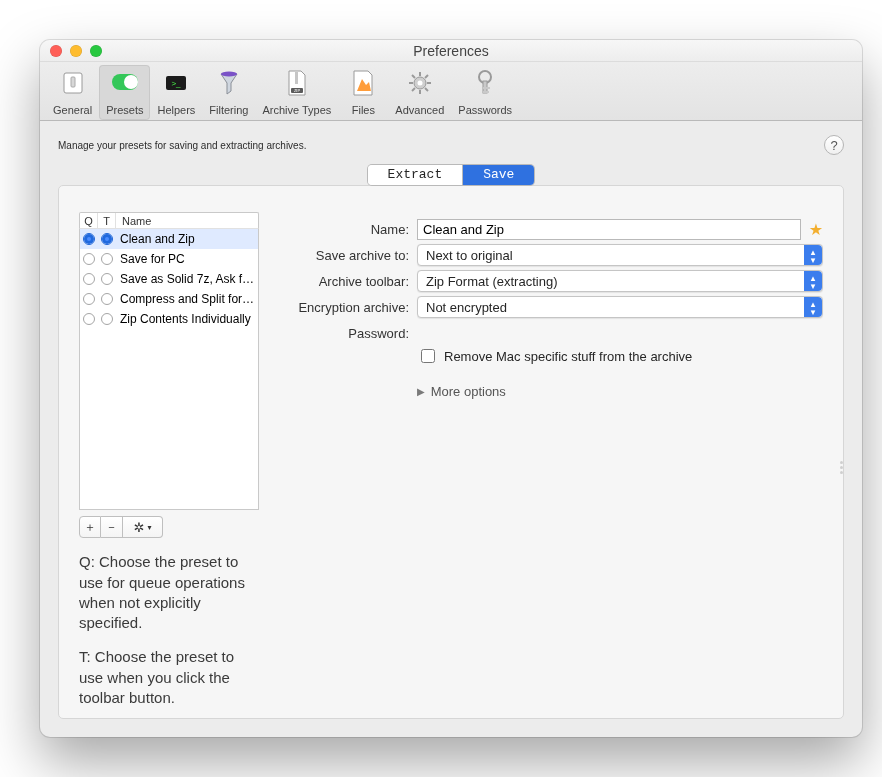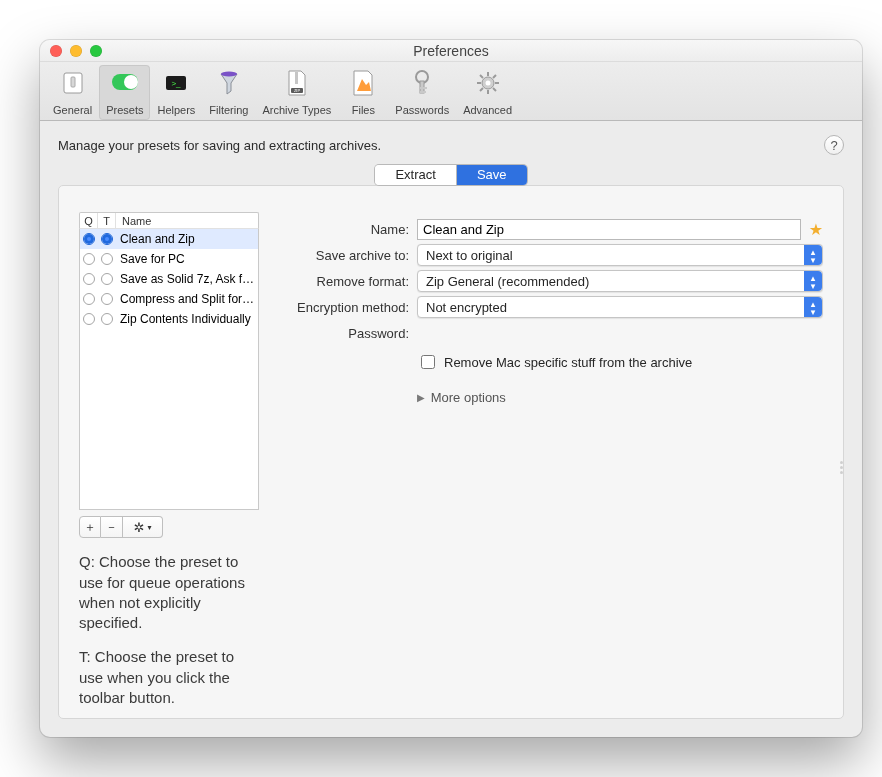--- a/index.html
+++ b/index.html
@@ -40,30 +40,30 @@
   .toolbar { display:flex; padding:3px 6px 0 6px;
     background: linear-gradient(#ededed, #e3e3e3); border-bottom:1px solid #b9b9b9;}
   .tb-item { display:flex; flex-direction:column; align-items:center;
     padding:3px 7px 4px 7px; border-radius:4px; min-width:50px; cursor:default;}
   .tb-item.selected { background: var(--toolbar-sel); box-shadow: inset 0 0 0 1px rgba(0,0,0,0.07);}
   .tb-icon { width:30px; height:30px; display:flex; align-items:center; justify-content:center;}
   .tb-label { font-size:11px; color:#444; margin-top:6px;}
 
   
   .desc-row { display:flex; align-items:center; padding:14px 18px 10px 18px;}
-  .desc-text { font-size:13px; color:#2c2c2c;}
+  .desc-text { font-size:10px; color:#2c2c2c;}
   .spacer { flex:1;}
   .help-btn { width:20px;height:20px;border-radius:50%;border:1px solid #b5b5b5;
     background:linear-gradient(#fff,#f0f0f0); display:flex;align-items:center;
     justify-content:center; font-size:13px; color:#555; cursor:default;}
 
   
   .seg-row { display:flex; justify-content:center; padding-bottom:10px; position:relative; z-index:2;}
   .segmented { display:inline-flex; border-radius:4px; overflow:hidden;
-    box-shadow: 0 0 0 1px #b9b9b9;}
+    box-shadow: 0 0 0 1px #b9b9b9; font-family: Liberation Mono, monospace;}
   .seg-btn { height:20px; padding:0 20px; font-size:13px; line-height:20px;
     background:#fff; cursor:default;}
   .seg-btn.active { background: var(--sel-blue); color:#fff;}
   .seg-btn:first-child { border-right:1px solid #b9b9b9;}
 
   
   .panel { margin:-10px 18px 18px 18px; flex:1; background: var(--panel);
     border:1px solid #d6d6d6; border-radius:5px; padding:26px 20px 10px 20px;
     display:flex; gap:28px; position:relative; overflow:hidden;}
   .left { width:180px; display:flex; flex-direction:column;}
@@ -110,21 +110,21 @@
     display:flex;align-items:center; box-shadow:0 0.5px 1px rgba(0,0,0,0.08);}
   .select::after{
     content:""; position:absolute; right:0; top:0; bottom:0; width:18px;
     background:#3b7ded; border-top-right-radius:4px;border-bottom-right-radius:4px;}
   .select .caret{position:absolute;right:4px;top:3px;color:#fff;z-index:1;font-size:9px;line-height:8px;text-align:center;width:10px;}
   .star{color:#f3af2f;font-size:16px;}
   .pw-input{width:200px;height:21px;border:1px solid #c4c4c4;border-radius:4px;padding:0 6px;font-size:13px;color:#aaa;}
   .set-btn{width:62px;height:21px;border:1px solid #d0d0d0;border-radius:4px;
     background:linear-gradient(#fdfdfd,#f4f4f4);font-size:12px;color:#bbb;display:flex;
     align-items:center;justify-content:center;}
-  .checkbox-row{display:flex;align-items:center;gap:6px;margin-top:6px;margin-left:130px;}
+  .checkbox-row{display:flex;align-items:center;gap:6px;margin-top:0;margin-left:130px;}
   .checkbox-row input{width:14px;height:14px;}
   .disclosure{display:flex;align-items:center;gap:6px;margin-top:18px;margin-left:130px;
     font-size:13px;color:#555;cursor:default;}
   .disclosure .tri{font-size:10px;color:#7a7a7a;}
 
   .drag-handle{position:absolute;right:-1px;top:50%;width:4px;height:30px;
     display:flex;flex-direction:column;justify-content:center;gap:2px;}
   .drag-handle span{width:3px;height:3px;border-radius:50%;background:#cfcfcf;}
 </style>
 </head>
@@ -190,51 +190,51 @@
       <div class="tb-label">Archive Types</div>
     </div>
     <div class="tb-item">
       <div class="tb-icon">
         <svg width="24" height="28">
             <path d="M3 2 h14 l4 4 v20 h-18 z" fill="#fff" stroke="#9a9a9a"></path>
             <path d="M6 22 l5 -12 l4 6 l3 -3 l2 9 z" fill="#ff9d3b"></path>
           </svg>
       </div>
       <div class="tb-label">Files</div>
-    </div>
-    <div class="tb-item">
-      <div class="tb-icon">
-        <svg width="20" height="28">
-            <circle cx="10" cy="8" r="6" fill="none" stroke="#9a9a9a" stroke-width="2"></circle>
-            <rect x="8" y="12" width="4" height="12" fill="#c9c9c9" stroke="#9a9a9a"></rect>
-            <rect x="8" y="18" width="7" height="2" fill="#c9c9c9"></rect>
-            <rect x="8" y="22" width="6" height="2" fill="#c9c9c9"></rect>
-          </svg>
-      </div>
-      <div class="tb-label">Passwords</div>
     </div>
     <div class="tb-item">
       <div class="tb-icon">
         <svg width="26" height="26">
             <circle cx="13" cy="13" r="6" fill="#cfcfcf" stroke="#9a9a9a"></circle>
             <g stroke="#9a9a9a" stroke-width="2">
               <line x1="13" y1="2" x2="13" y2="6"></line>
               <line x1="13" y1="20" x2="13" y2="24"></line>
               <line x1="2" y1="13" x2="6" y2="13"></line>
               <line x1="20" y1="13" x2="24" y2="13"></line>
               <line x1="5" y1="5" x2="8" y2="8"></line>
               <line x1="18" y1="18" x2="21" y2="21"></line>
               <line x1="21" y1="5" x2="18" y2="8"></line>
               <line x1="8" y1="18" x2="5" y2="21"></line>
             </g>
             <circle cx="13" cy="13" r="2.5" fill="#fff"></circle>
           </svg>
       </div>
       <div class="tb-label">Advanced</div>
     </div>
+    <div class="tb-item">
+      <div class="tb-icon">
+        <svg width="20" height="28">
+            <circle cx="10" cy="8" r="6" fill="none" stroke="#9a9a9a" stroke-width="2"></circle>
+            <rect x="8" y="12" width="4" height="12" fill="#c9c9c9" stroke="#9a9a9a"></rect>
+            <rect x="8" y="18" width="7" height="2" fill="#c9c9c9"></rect>
+            <rect x="8" y="22" width="6" height="2" fill="#c9c9c9"></rect>
+          </svg>
+      </div>
+      <div class="tb-label">Passwords</div>
+    </div>
   </div>
 
   <div class="desc-row">
     <div class="desc-text">Manage your presets for saving and extracting archives.</div>
     <div class="spacer"></div>
     <div class="help-btn">?</div>
   </div>
 
   <div class="seg-row">
     <div class="segmented">
@@ -327,30 +327,30 @@
       <div class="form-row">
         <div class="flabel">Save archive to:</div>
         <div class="fcontrol">
           <div class="select">
             <span>Next to original</span>
             <span class="caret">▴<br>▾</span>
           </div>
         </div>
       </div>
       <div class="form-row">
-        <div class="flabel">Remove format:</div>
+        <div class="flabel">Archive toolbar:</div>
         <div class="fcontrol">
           <div class="select">
-            <span>Zip General (recommended)</span>
+            <span>Zip Format (extracting)</span>
             <span class="caret">▴<br>▾</span>
           </div>
         </div>
       </div>
       <div class="form-row">
-        <div class="flabel">Encryption method:</div>
+        <div class="flabel">Encryption archive:</div>
         <div class="fcontrol">
           <div class="select">
             <span>Not encrypted</span>
             <span class="caret">▴<br>▾</span>
           </div>
         </div>
       </div>
       <div class="form-row">
         <div class="flabel">Password:</div>
       </div>

